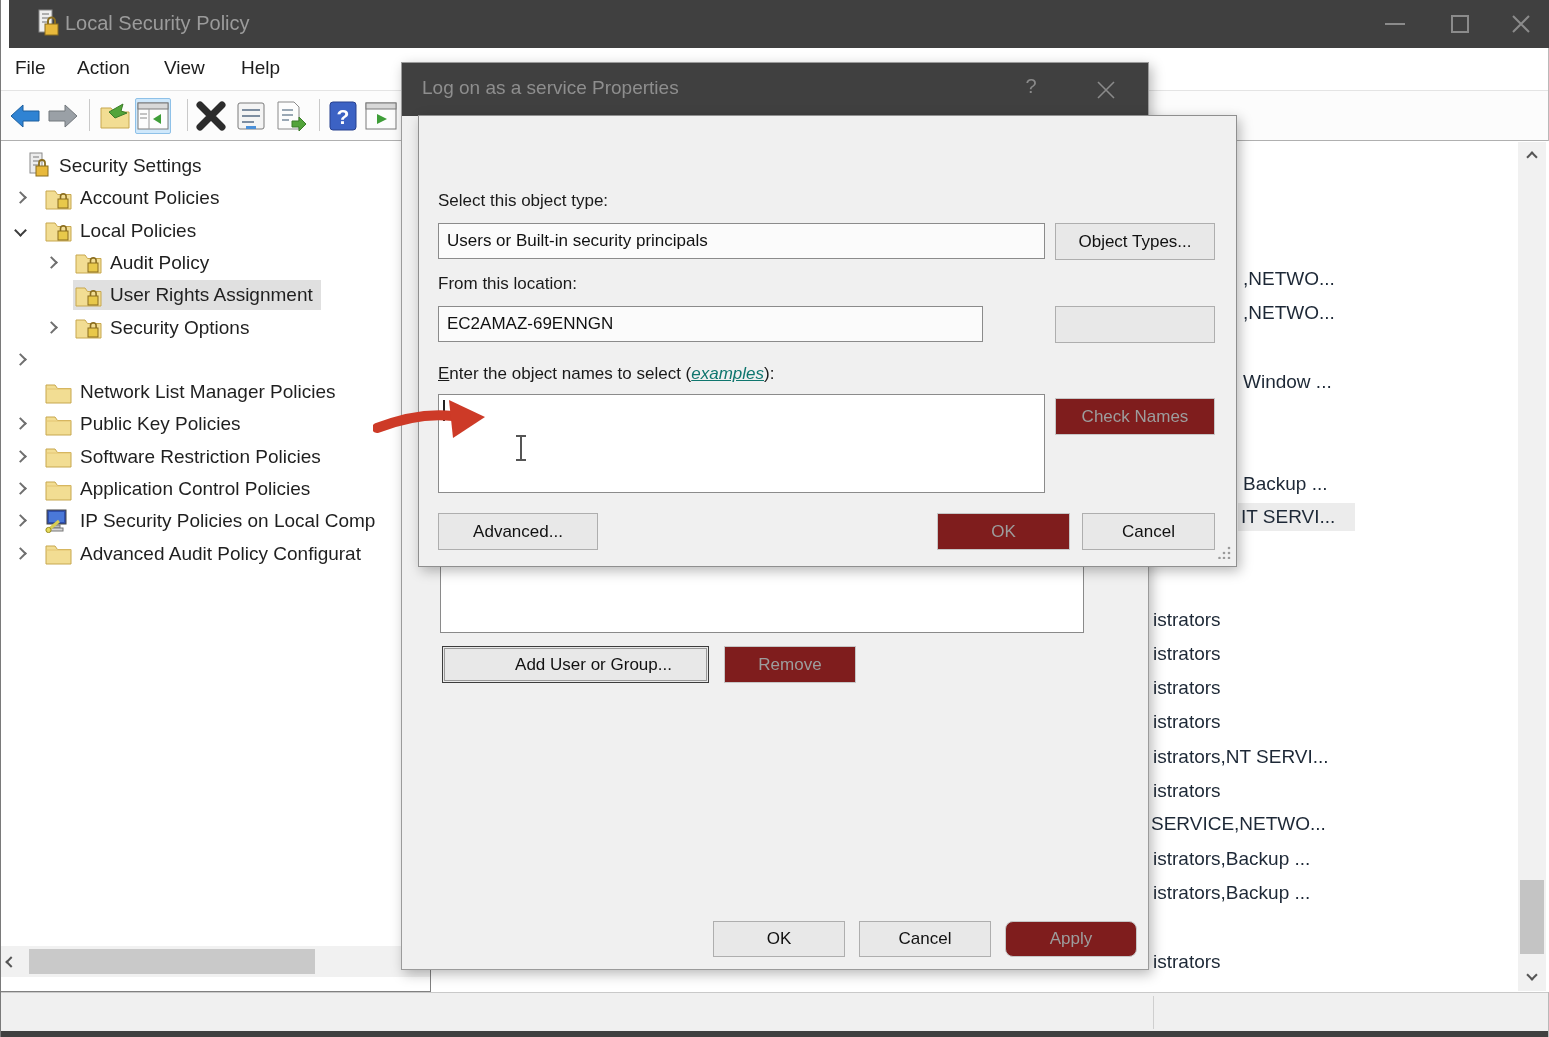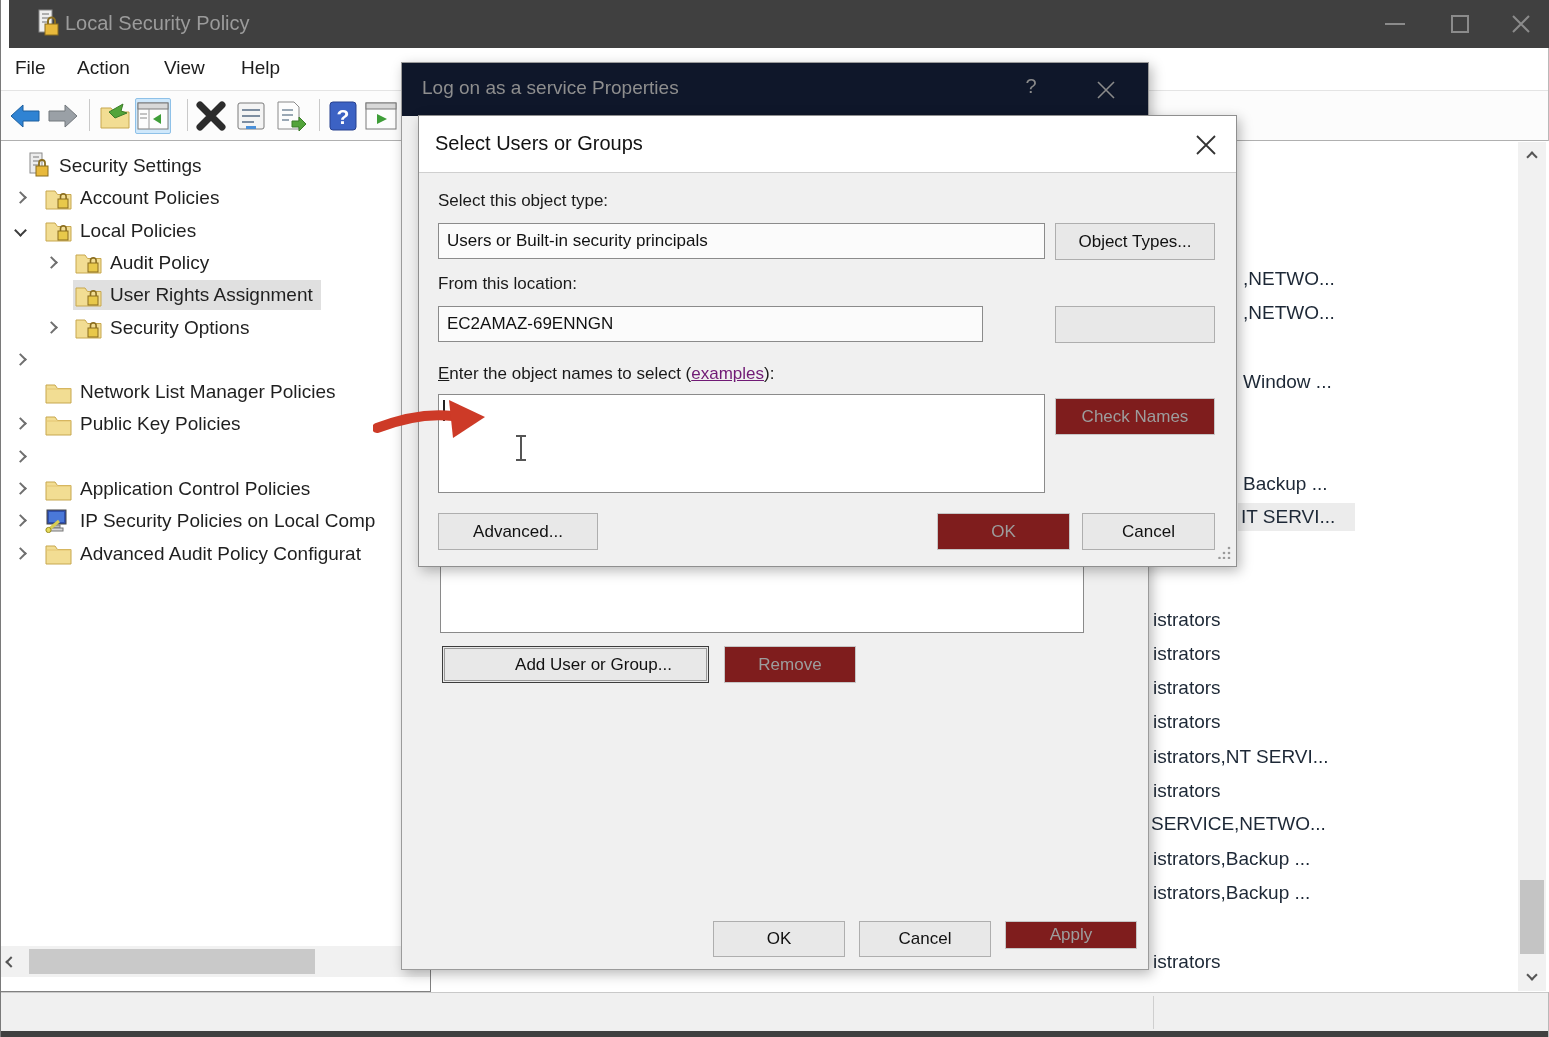--- a/index.html
+++ b/index.html
@@ -52,21 +52,21 @@
   .frag { position:absolute; font-size:19px; color:#1d2836; white-space:nowrap; }
   .frag.hl { background:#ececec; padding:3px 20px 3px 3px; }
 
   .statusbar { position:absolute; left:0; top:992px; width:100%; height:39px; background:#f0f0f0; border-top:1px solid #c9c9c9; }
   .status-div { position:absolute; left:1152px; top:3px; width:1px; height:33px; background:#cfcfcf; }
   .bottom-strip { position:absolute; left:0; top:1031px; width:100%; height:6px; background:#404040; }
 
   
   .dlg { position:absolute; border:1px solid #9b9b9b; box-shadow:3px 4px 12px rgba(0,0,0,.28); }
   .props-dlg { left:400px; top:62px; width:748px; height:908px; background:#f0f0f0; }
-  .props-title { position:absolute; left:0; top:0; width:100%; height:53px; background:#0f172a; }
+  .props-title { position:absolute; left:0; top:0; width:100%; height:53px; background:#404040; }
   .props-title-text { position:absolute; left:20px; top:14px; font-size:19px; color:#8e8e8e; }
   .props-help { position:absolute; left:614px; top:12px; width:30px; height:30px; font-size:20px; color:#8a8a8a; text-align:center; }
   .dlg-x { display:flex; align-items:center; justify-content:center; cursor:default; }
   .props-x { position:absolute; left:684px; top:10px; width:40px; height:34px; }
 
   .props-list { position:absolute; left:38px; top:140px; width:644px; height:430px; background:#fff; border:1px solid #8a8a8a; }
   .btn { font-family:"Liberation Sans",sans-serif; font-size:17px; color:#111; background:#e8e8e8;
          border:1px solid #aeaeae; display:flex; align-items:center; justify-content:center; position:absolute; cursor:default; }
   .btn.disabled { background:#7f1d1d; border-color:#c6c6c6; color:#9d9d9d; }
   .btn.focusring { border:1px solid #3c3c3c; box-shadow:inset 0 0 0 1px #e8e8e8, inset 0 0 0 2px #9a9a9a; }
@@ -75,21 +75,21 @@
   .sel-title { position:absolute; left:0; top:0; width:100%; height:57px; background:#fff; border-bottom:1px solid #cfcfcf; }
   .sel-title-text { position:absolute; left:16px; top:16px; font-size:20px; color:#121212; }
   .sel-x { position:absolute; left:765px; top:12px; width:44px; height:34px; }
 
   .lbl { position:absolute; font-size:17px; color:#1a1a1a; white-space:nowrap; }
   .field { position:absolute; height:36px; background:#fbfbfb; border:1px solid #8b8b8b; font-family:"Liberation Sans",sans-serif;
            font-size:17px; color:#111; padding:0 8px; }
   .names-area { position:absolute; left:19px; top:278px; width:607px; height:99px; background:#fff; border:1px solid #8b8b8b;
                 resize:none; font-family:"Liberation Sans",sans-serif; font-size:17px; outline:none; }
   .caret { position:absolute; left:24px; top:284px; width:2px; height:21px; background:#222; }
-  .examples-link { color:#701a75; text-decoration:underline; cursor:pointer; }
+  .examples-link { color:#0f766e; text-decoration:underline; cursor:pointer;font-style:italic; }
   .grip { position:absolute; right:4px; bottom:3px; }
 
   .overlay { position:absolute; pointer-events:none; }
 </style>
 </head>
 <body>
 
 <div class="app">
 
   <div class="titlebar">
@@ -298,20 +298,29 @@
               <svg width="27" height="23" viewBox="0 0 27 23">
                 <path d="M1 4 h9 l2.5 3.5 H26 V22 H1 Z" fill="#f2dd93" stroke="#c7a74e"></path>
                 <path d="M1 8 h25" stroke="#e4c572"></path>
               </svg>
             </span>
             <span class="tlabel">Public Key Policies</span>
           </span>
         </div>
         <div class="trow" style="top: 299.7px;">
           <span class="chev r" style="left:15px"></span>
+          <span class="rowc" style="left:42px">
+            <span style="display:flex">
+              <svg width="27" height="23" viewBox="0 0 27 23">
+                <path d="M1 4 h9 l2.5 3.5 H26 V22 H1 Z" fill="#f2dd93" stroke="#c7a74e"></path>
+                <path d="M1 8 h25" stroke="#e4c572"></path>
+              </svg>
+            </span>
+            <span class="tlabel">Software Restriction Policies</span>
+          </span>
         </div>
         <div class="trow" style="top: 332px;">
           <span class="chev r" style="left:15px"></span>
           <span class="rowc" style="left:42px">
             <span style="display:flex">
               <svg width="27" height="23" viewBox="0 0 27 23">
                 <path d="M1 4 h9 l2.5 3.5 H26 V22 H1 Z" fill="#f2dd93" stroke="#c7a74e"></path>
                 <path d="M1 8 h25" stroke="#e4c572"></path>
               </svg>
             </span>
@@ -400,32 +409,24 @@
         <svg width="18" height="18" viewBox="0 0 18 18">
             <path d="M1 1 L17 17 M17 1 L1 17" stroke="#8a8a8a" stroke-width="1.6"></path>
           </svg>
       </span>
     </div>
     <div class="props-list"></div>
     <button class="btn focusring" style="left:40px; top:583px; width:267px; height:37px;padding-left:36px;">Add User or Group...</button>
     <button class="btn disabled" style="left:322px; top:583px; width:132px; height:37px;">Remove</button>
     <button class="btn" style="left:311px; top:858px; width:132px; height:36px;">OK</button>
     <button class="btn" style="left:457px; top:858px; width:132px; height:36px;">Cancel</button>
-    <button class="btn disabled" style="left:603px; top:858px; width:132px; height:28px;">Apply</button>
+    <button class="btn disabled" style="left:603px; top:858px; width:132px; height:36px;border-radius:8px;">Apply</button>
   </div>
 
   <div class="dlg sel-dlg">
-    <div class="sel-title">
-      <span class="sel-title-text">Select Users or Groups</span>
-      <span class="sel-x dlg-x">
-        <svg width="20" height="20" viewBox="0 0 20 20">
-            <path d="M1 1 L19 19 M19 1 L1 19" stroke="#333" stroke-width="1.8"></path>
-          </svg>
-      </span>
-    </div>
 
     <span class="lbl" style="left:19px; top:75px;">Select this object type:</span>
     <input class="field" style="left: 19px; top: 107px; width: 607px;" readonly="" value="Users or Built-in security principals">
     <button class="btn" style="left:636px; top:107px; width:160px; height:37px;">Object Types...</button>
 
     <span class="lbl" style="left:19px; top:158px;">From this location:</span>
     <input class="field" style="left: 19px; top: 190px; width: 545px;" readonly="" value="EC2AMAZ-69ENNGN">
     <button class="btn" style="left:636px; top:190px; width:160px; height:37px;">
       <span></span>
     </button>

